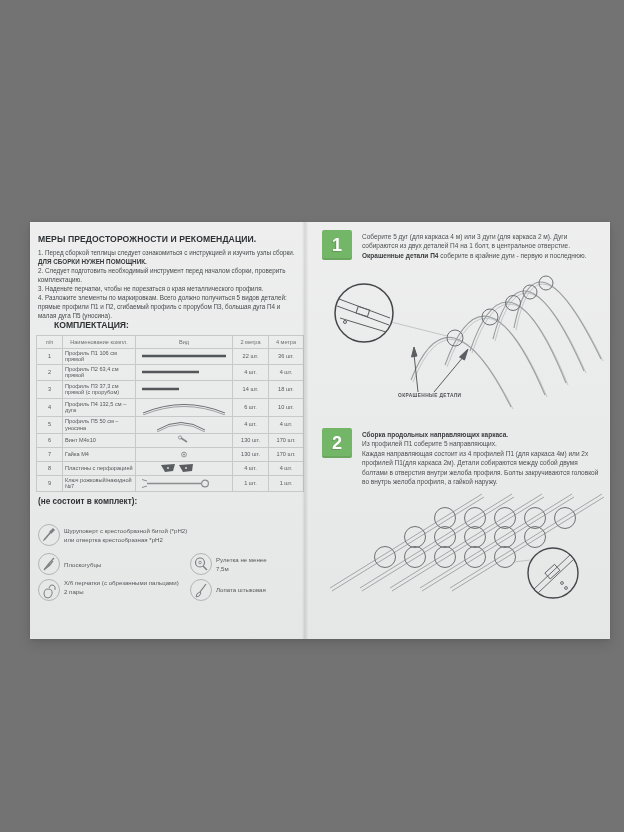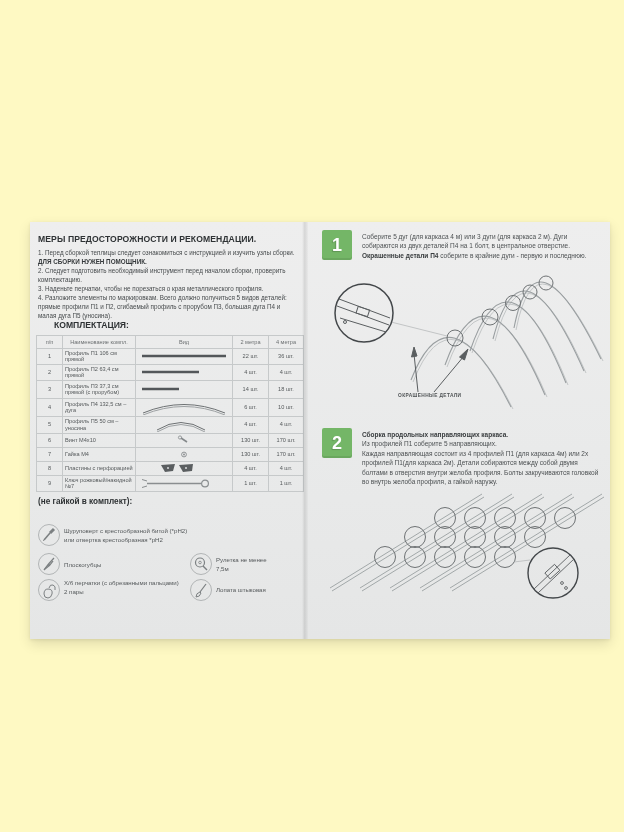--- a/index.html
+++ b/index.html
@@ -1,18 +1,18 @@
 <!DOCTYPE html>
 <html><head>
 <meta charset="utf-8">
 <style>
   * { margin:0; padding:0; box-sizing:border-box; }
   html,body { width:624px; height:832px; background:#ffffff; overflow:hidden;
     font-family:"Liberation Sans", sans-serif; }
-  .photo { position:relative; width:624px; height:832px; background:#fef9c3; }
+  .photo { position:relative; width:624px; height:832px; background:#737373; }
 
   .spread { position:absolute; left:30px; top:222px; width:580px; height:417px;
     background:linear-gradient(180deg,#eeeeee 0%,#e9eaea 55%,#e5e6e6 100%);
     box-shadow:0 5px 12px rgba(0,0,0,0.12), 0 1px 3px rgba(0,0,0,0.08); }
   .fold { position:absolute; left:272px; top:0; width:6px; height:100%;
     background:linear-gradient(90deg, rgba(0,0,0,0) 0%, rgba(0,0,0,0.10) 45%, rgba(0,0,0,0.02) 100%); }
 
   
   .safety-title { position:absolute; left:8px; top:12px; font-size:8.6px; font-weight:bold;
     color:#2e3234; letter-spacing:.1px; }
@@ -193,21 +193,21 @@
                   <circle cx="66" cy="5.5" r="3.4" fill="none" stroke="#8a8e90" stroke-width="1.2"></circle>
                 </svg>
               </td>
           <td class="c">1 шт.</td>
           <td class="c">1 шт.</td>
         </tr>
       </tbody>
         </table>
 
       <div class="tools-title">
-        <div>(не гайкой в комплект):</div>
+        <div>(не состоит в комплект):</div>
       </div>
 
       <div class="tool-circle" style="left:8px; top:302px;">
         <svg width="18" height="18">
             <line x1="4" y1="14" x2="10" y2="7" stroke="#7c8082" stroke-width="1.6"></line>
             <line x1="10" y1="7" x2="14" y2="3" stroke="#7c8082" stroke-width="3"></line>
             <line x1="3" y1="15" x2="4.5" y2="13.5" stroke="#7c8082" stroke-width="0.8"></line>
           </svg>
       </div>
       <div class="tool-label" style="left:34px; top:305px;">Шуруповерт с крестообразной битой (*pH2)

